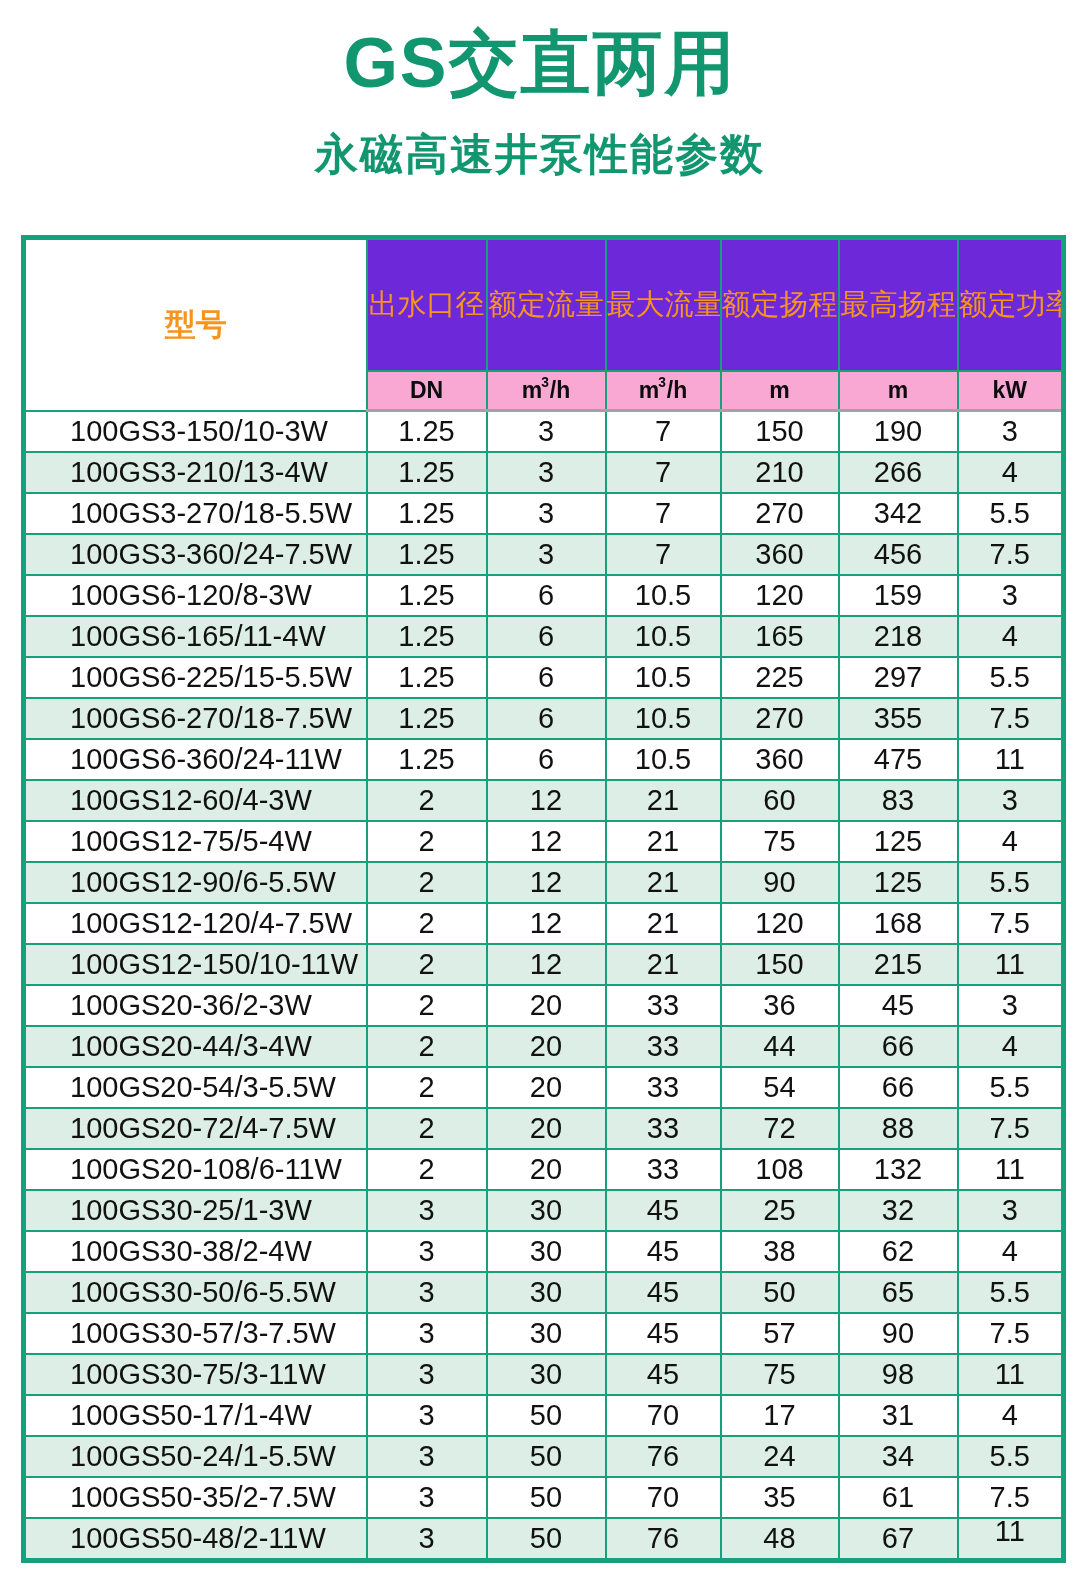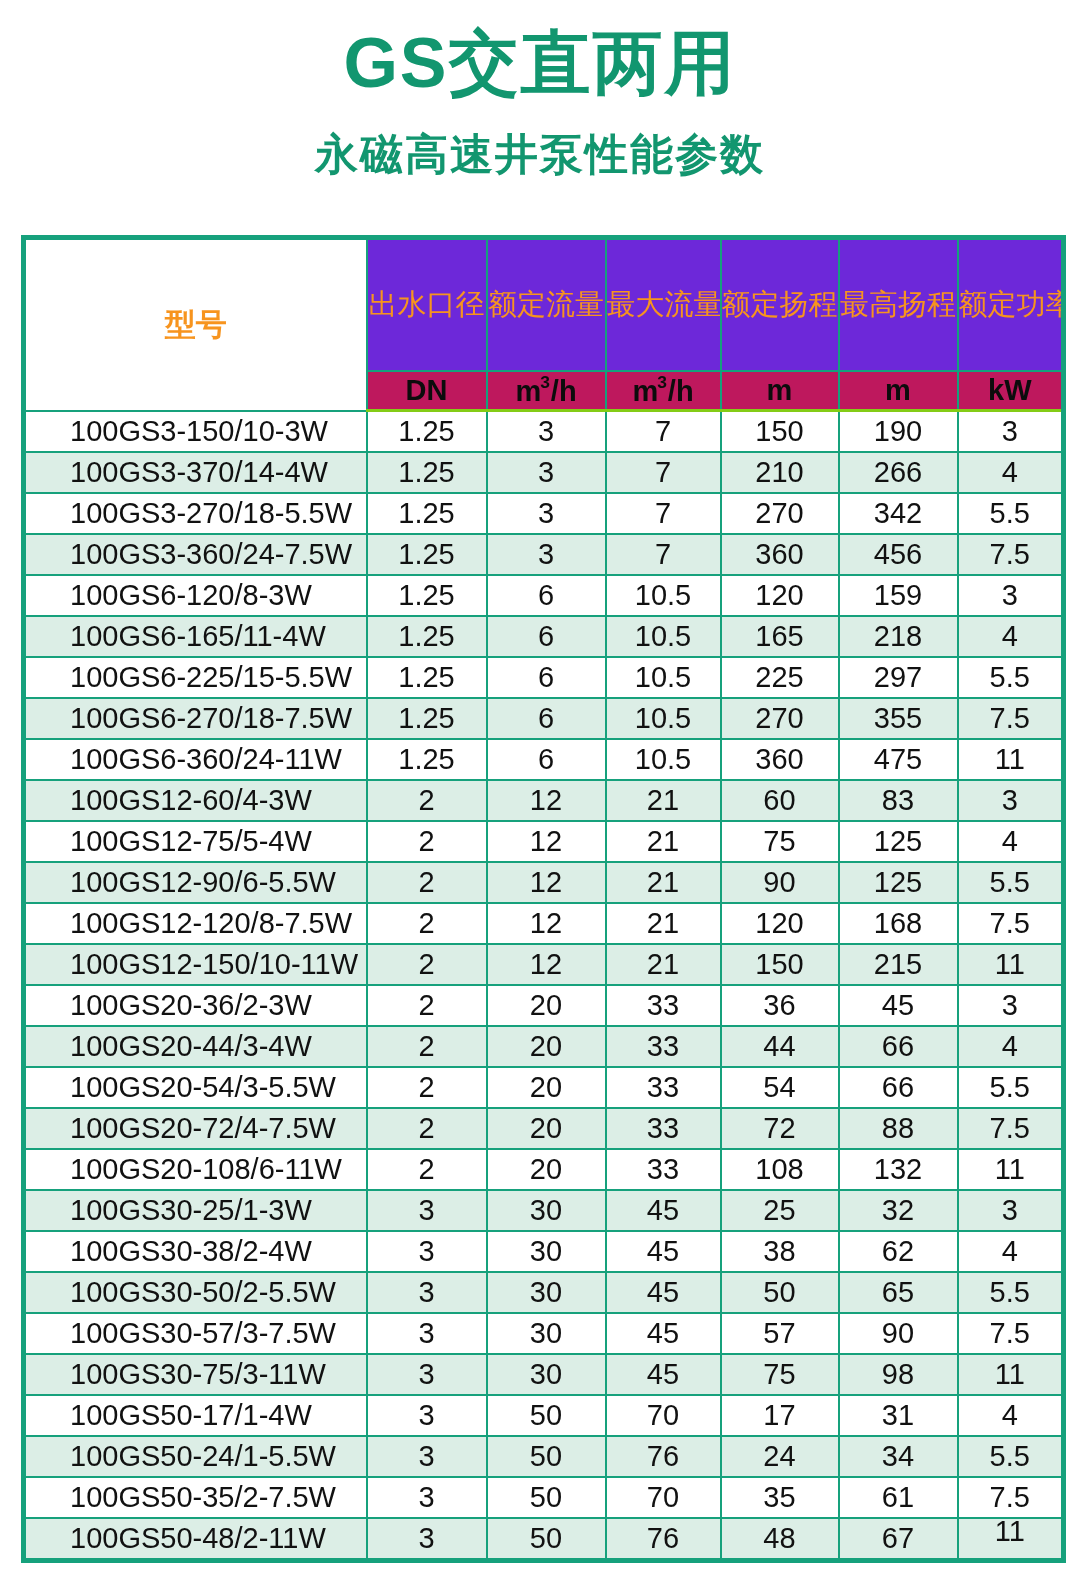--- a/index.html
+++ b/index.html
@@ -31,22 +31,22 @@
     padding:0;overflow:hidden;white-space:nowrap;
   }
   th.model-th{
     color:#F7941E;font-size:31px;font-weight:bold;background:#fff;
   }
   tr.hdr th.col-th{
     height:130px;color:#F7941E;font-size:29px;font-weight:normal;background:#6d28d9;
     letter-spacing:0px;
   }
   tr.units th{
-    height:37px;font-size:29px;font-weight:bold;color:#0c0c0c;background:#be185d;
-    border-bottom:3px solid #84cc16;
+    height:37px;font-size:23px;font-weight:bold;color:#0c0c0c;background:#f9a8d4;
+    border-bottom:3px solid #a3a3a3;
   }
   tr.units th sup{font-size:0.6em;position:relative;top:-2px;left:-1px;}
   tbody td{
     height:39px;font-size:29px;color:#111;background:transparent;
   }
   tbody tr:nth-child(even){background:#DCEEE6;}
   tbody td.model{
     text-align:left;padding-left:44px;font-size:29px;
   }
   tbody tr:last-child td:last-child{vertical-align:top;}
@@ -93,21 +93,21 @@
         <tr>
           <td class="model"><span>100GS3-150/10-3W</span></td>
           <td><span>1.25</span></td>
           <td><span>3</span></td>
           <td><span>7</span></td>
           <td><span>150</span></td>
           <td><span>190</span></td>
           <td><span>3</span></td>
         </tr>
         <tr>
-          <td class="model"><span>100GS3-370/14-4W</span></td>
+          <td class="model"><span>100GS3-210/13-4W</span></td>
           <td><span>1.25</span></td>
           <td><span>3</span></td>
           <td><span>7</span></td>
           <td><span>210</span></td>
           <td><span>266</span></td>
           <td><span>4</span></td>
         </tr>
         <tr>
           <td class="model"><span>100GS3-270/18-5.5W</span></td>
           <td><span>1.25</span></td>
@@ -192,21 +192,21 @@
         <tr>
           <td class="model"><span>100GS12-90/6-5.5W</span></td>
           <td><span>2</span></td>
           <td><span>12</span></td>
           <td><span>21</span></td>
           <td><span>90</span></td>
           <td><span>125</span></td>
           <td><span>5.5</span></td>
         </tr>
         <tr>
-          <td class="model"><span>100GS12-120/8-7.5W</span></td>
+          <td class="model"><span>100GS12-120/4-7.5W</span></td>
           <td><span>2</span></td>
           <td><span>12</span></td>
           <td><span>21</span></td>
           <td><span>120</span></td>
           <td><span>168</span></td>
           <td><span>7.5</span></td>
         </tr>
         <tr>
           <td class="model"><span>100GS12-150/10-11W</span></td>
           <td><span>2</span></td>
@@ -273,21 +273,21 @@
         <tr>
           <td class="model"><span>100GS30-38/2-4W</span></td>
           <td><span>3</span></td>
           <td><span>30</span></td>
           <td><span>45</span></td>
           <td><span>38</span></td>
           <td><span>62</span></td>
           <td><span>4</span></td>
         </tr>
         <tr>
-          <td class="model"><span>100GS30-50/2-5.5W</span></td>
+          <td class="model"><span>100GS30-50/6-5.5W</span></td>
           <td><span>3</span></td>
           <td><span>30</span></td>
           <td><span>45</span></td>
           <td><span>50</span></td>
           <td><span>65</span></td>
           <td><span>5.5</span></td>
         </tr>
         <tr>
           <td class="model"><span>100GS30-57/3-7.5W</span></td>
           <td><span>3</span></td>

